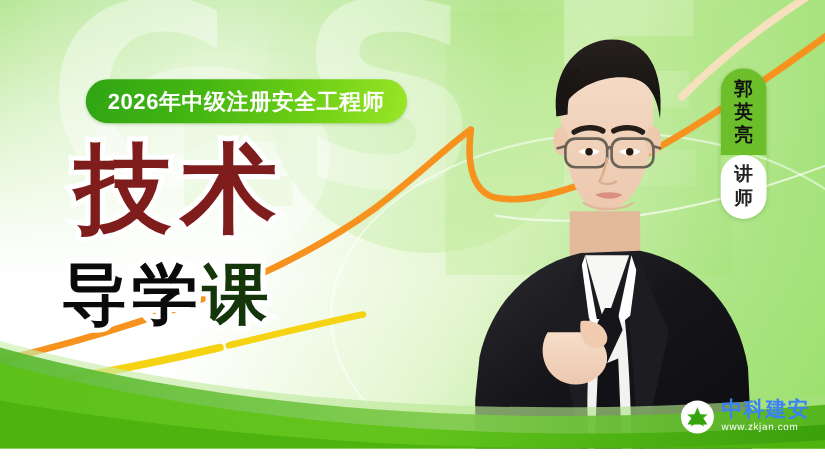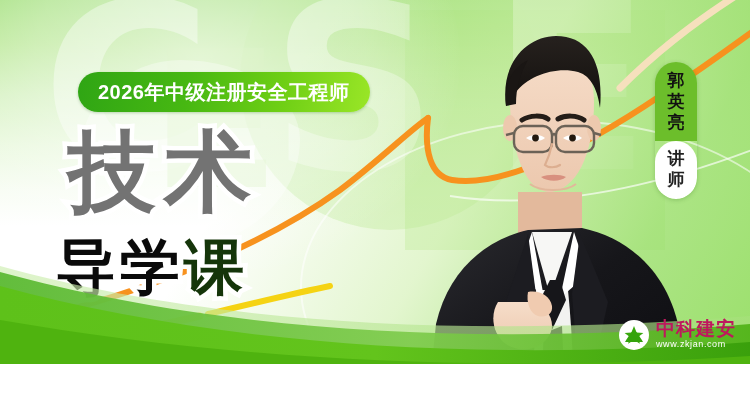--- a/index.html
+++ b/index.html
@@ -8,21 +8,21 @@
     padding: 0;
     background: #ffffff;
   }
   body {
     font-family: "Liberation Sans", "DejaVu Sans", sans-serif;
   }
 
   #banner {
     position: relative;
     width: 750px;
-    height: 364px;
+    height: 408px;
     overflow: hidden;
     background: #ffffff;
     user-select: none;
     text-decoration: underline;
   }
 
   
   .bg-base {
     position: absolute;
     inset: 0;
@@ -149,21 +149,21 @@
     position: absolute;
     font-weight: 900;
     white-space: nowrap;
     line-height: 1;
   }
   .headline-1 {
     left: 68px;
     top: 128px;
     font-size: 88px;
     letter-spacing: 8px;
-    color: #737373;
+    color: #7f1d1d;
     -webkit-text-stroke: 9px #ffffff;
     paint-order: stroke fill;
   }
   .headline-2 {
     left: 56px;
     top: 238px;
     font-size: 60px;
     letter-spacing: 4px;
     color: #0a0a0a;
     -webkit-text-stroke: 9px #ffffff;
@@ -247,21 +247,21 @@
     align-items: center;
     justify-content: center;
     flex: 0 0 auto;
   }
   .logo-text {
     display: flex;
     flex-direction: column;
     justify-content: center;
   }
   .logo-cn {
-    color: #be185d;
+    color: #3b82f6;
     font-size: 19px;
     font-weight: 700;
     letter-spacing: 1px;
     line-height: 20px;
   }
   .logo-url {
     color: #ffffff;
     font-size: 9px;
     font-weight: 400;
     letter-spacing: 0.6px;

